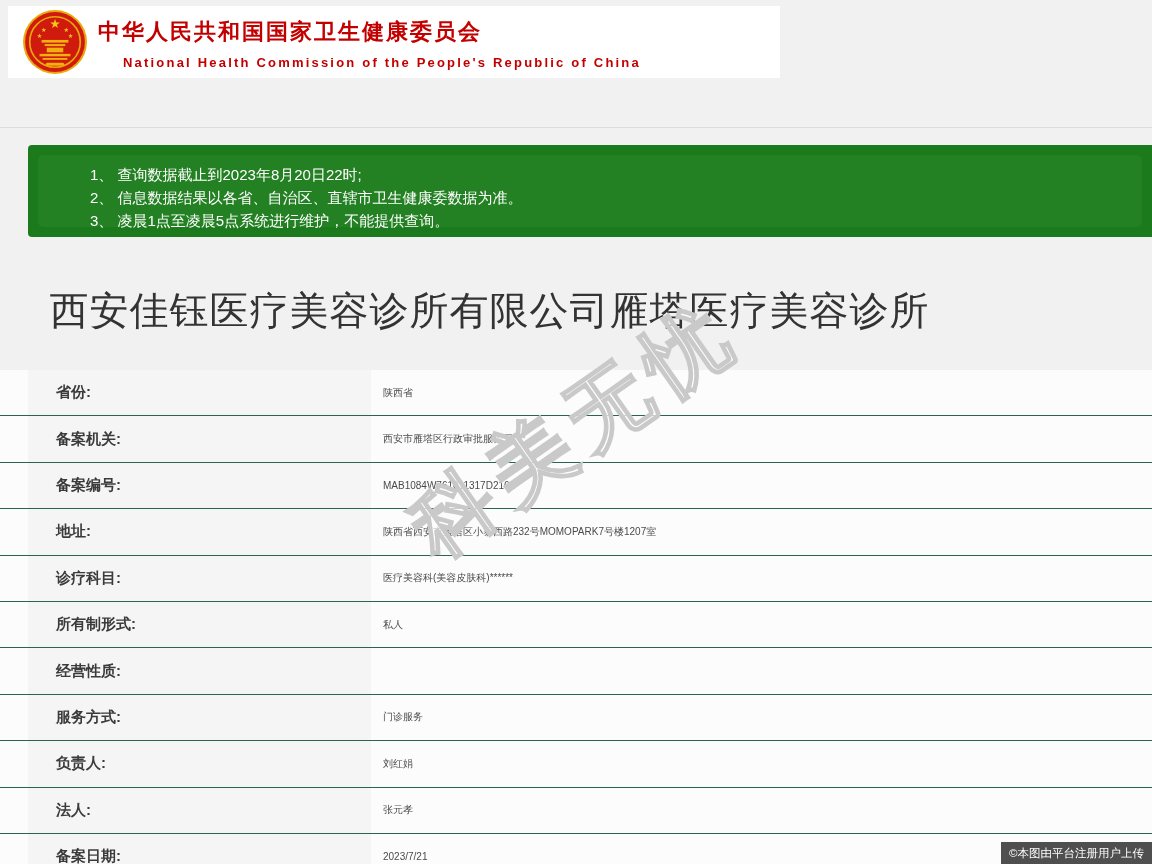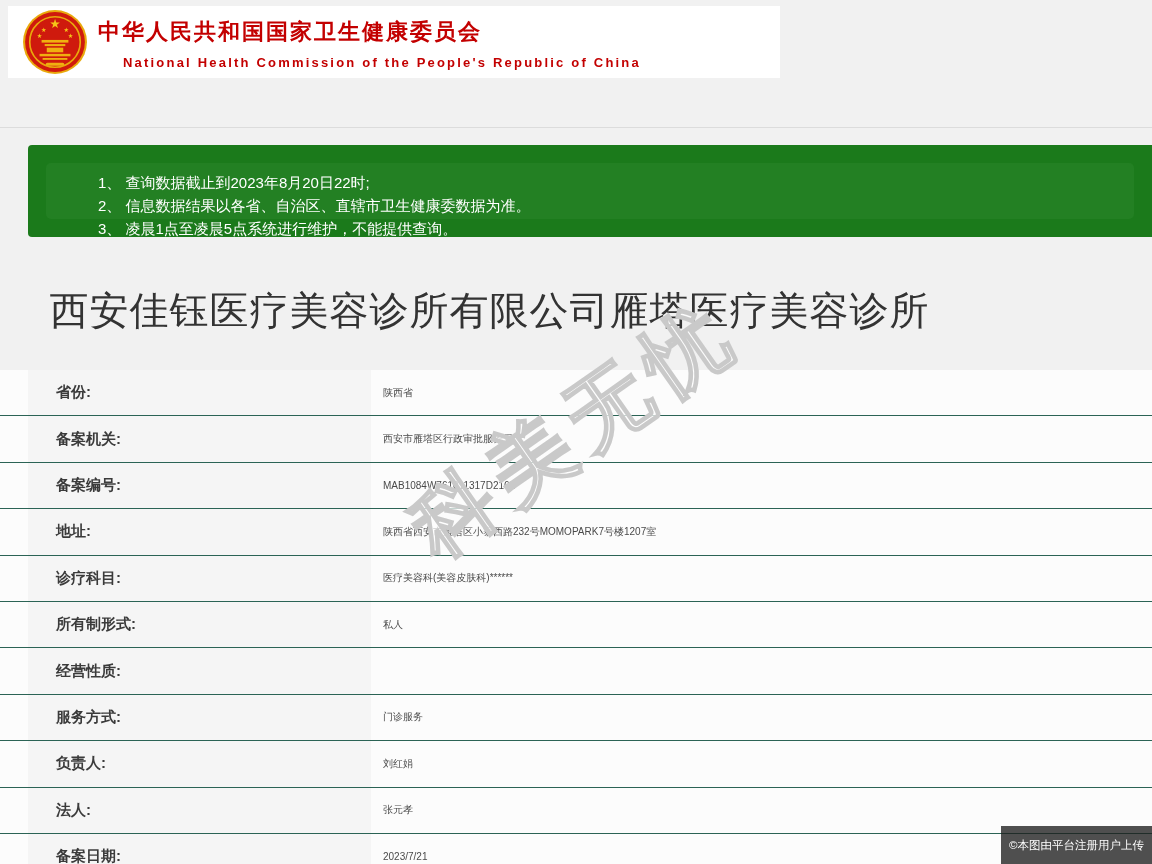--- a/index.html
+++ b/index.html
@@ -23,21 +23,21 @@
     color:var(--header-red);font-size:13px;font-weight:bold;
     letter-spacing:2.2px;line-height:18px;margin-top:3px;white-space:nowrap;margin-left:25px;
   }
   .top-divider{
     position:absolute;left:0;top:127px;width:1152px;height:1px;background:#dcdcdc;
   }
   
   .notice-outer{
     position:absolute;left:28px;right:0;top:145px;height:92px;
     background:var(--notice-green-outer);border-radius:4px 0 0 4px;
-    box-sizing:border-box;padding:18px;
+    box-sizing:border-box;padding:10px;
   }
   .notice-inner{
     width:100%;height:100%;box-sizing:border-box;
     background:var(--notice-green-inner);border-radius:5px;
     padding:8px 10px 0 52px;
   }
   .notice-line{
     color:#ffffff;font-size:15px;line-height:23px;white-space:nowrap;
   }
   
@@ -71,21 +71,21 @@
     display:flex;align-items:center;justify-content:center;
     transform:rotate(-35deg);
     font-size:82px;font-weight:bold;letter-spacing:12px;
     color:rgba(255,255,255,0.72);
     -webkit-text-stroke:2px #c9c9c9;
     pointer-events:none;z-index:50;white-space:nowrap;
   }
   
   .footer-badge{
     position:absolute;right:0;bottom:0;height:22px;line-height:22px;
-    padding:8px 8px;background:rgba(30,30,30,0.78);color:#ffffff;
+    padding:0 8px;background:rgba(30,30,30,0.78);color:#ffffff;
     font-size:11.5px;z-index:60;white-space:nowrap;
   }
 </style>
 </head>
 <body>
 
 <div class="logo-box">
   <svg class="emblem" viewBox="0 0 64 64">
     <circle cx="32" cy="32" r="31" fill="#e9a90c"></circle>
     <circle cx="32" cy="32" r="29" fill="#cf1a0d"></circle>

